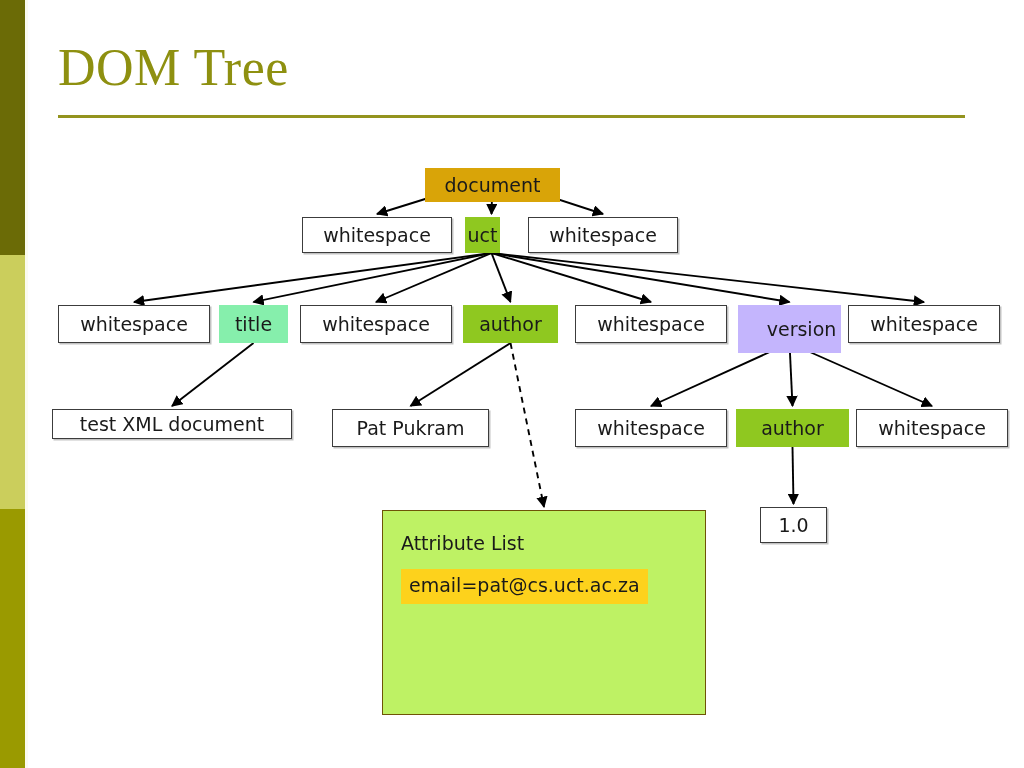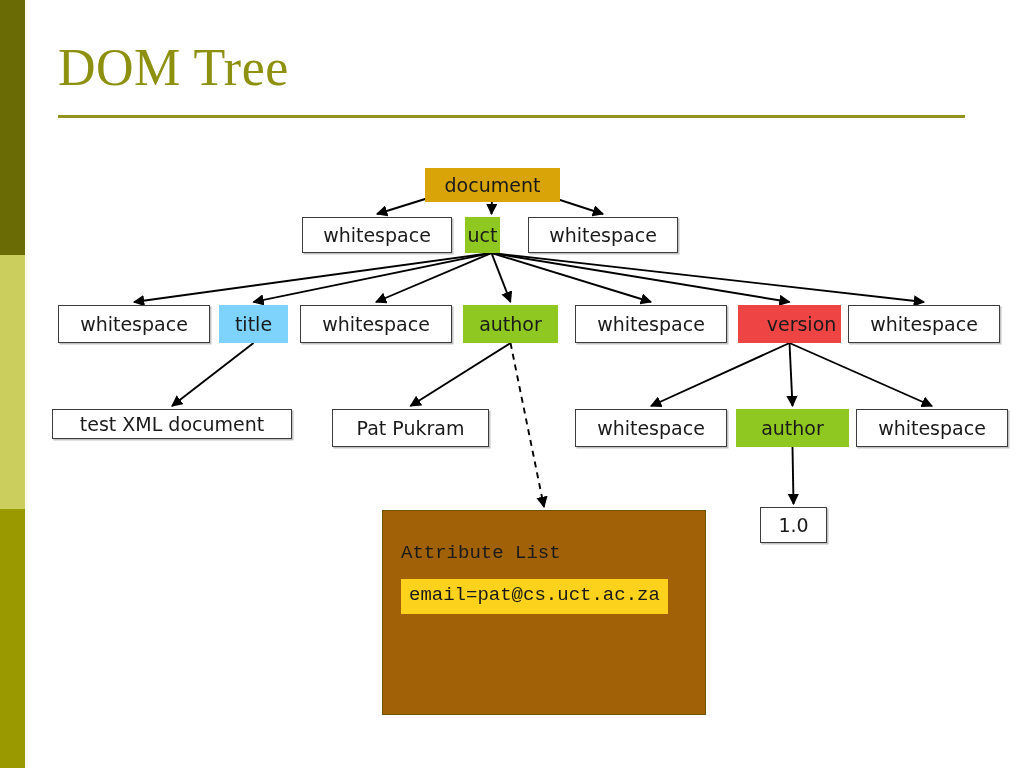--- a/index.html
+++ b/index.html
@@ -88,24 +88,23 @@
   }
 
   
   #attr-panel {
     position: absolute;
     left: 382px;
     top: 510px;
     width: 324px;
     height: 205px;
     box-sizing: border-box;
-    background: #a16207;
+    background: #bef264;
     border: 1.6px solid #6E5406;
-    padding: 33px 0 0 18px;
-    font-family: Liberation Mono, monospace;
+    padding: 23px 0 0 18px;
   }
   #attr-panel-title {
     font-size: 19px;
     color: #1A1A1A;
     margin-bottom: 16px;
     line-height: 1;
   }
   .attr-item {
     display: inline-block;
     background: #FDD21C;
@@ -167,33 +166,33 @@
     </div>
     <div class="node node-green" style="left: 465px; top: 217px; width: 35px; height: 36px; background: rgb(143, 200, 32);">
       <span>uct</span>
     </div>
     <div class="node node-plain" style="left: 528px; top: 217px; width: 150px; height: 36px;">
       <span>whitespace</span>
     </div>
     <div class="node node-plain" style="left: 58px; top: 305px; width: 152px; height: 38px;">
       <span>whitespace</span>
     </div>
-    <div class="node node-green" style="left: 219px; top: 305px; width: 69px; height: 38px; background: #7dd3fc;">
+    <div class="node node-green" style="left: 219px; top: 305px; width: 69px; height: 38px; background: #86efac;">
       <span>title</span>
     </div>
     <div class="node node-plain" style="left: 300px; top: 305px; width: 152px; height: 38px;">
       <span>whitespace</span>
     </div>
     <div class="node node-green" style="left: 463px; top: 305px; width: 95px; height: 38px; background: rgb(143, 200, 32);">
       <span>author</span>
     </div>
     <div class="node node-plain" style="left: 575px; top: 305px; width: 152px; height: 38px;">
       <span>whitespace</span>
     </div>
-    <div class="node node-green" style="left: 738px; top: 305px; width: 103px; height: 38px; background: #ef4444; padding-left: 24px;">
+    <div class="node node-green" style="left: 738px; top: 305px; width: 103px; height: 48px; background: #c4b5fd; padding-left: 24px;">
       <span>version</span>
     </div>
     <div class="node node-plain" style="left: 848px; top: 305px; width: 152px; height: 38px;">
       <span>whitespace</span>
     </div>
     <div class="node node-plain" style="left: 52px; top: 409px; width: 240px; height: 30px;">
       <span>test XML document</span>
     </div>
     <div class="node node-plain" style="left: 332px; top: 409px; width: 157px; height: 38px;">
       <span>Pat Pukram</span>

